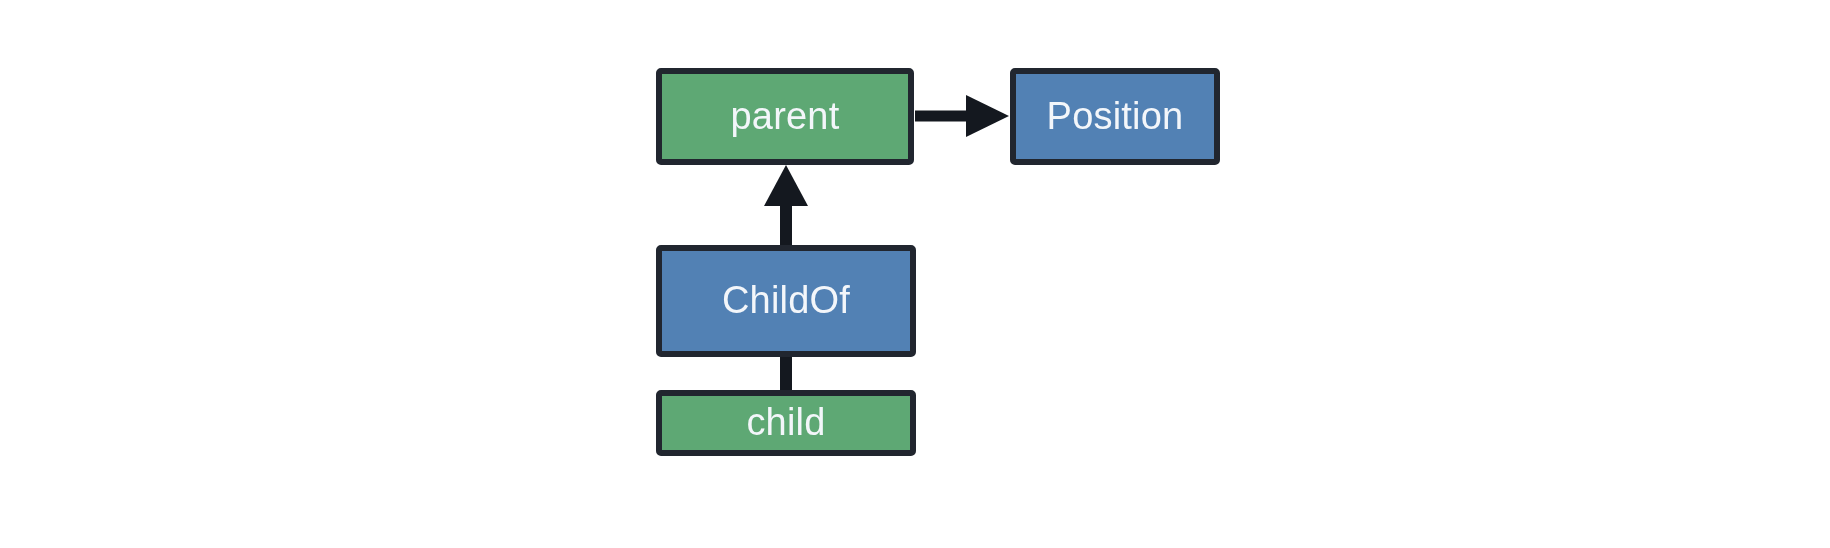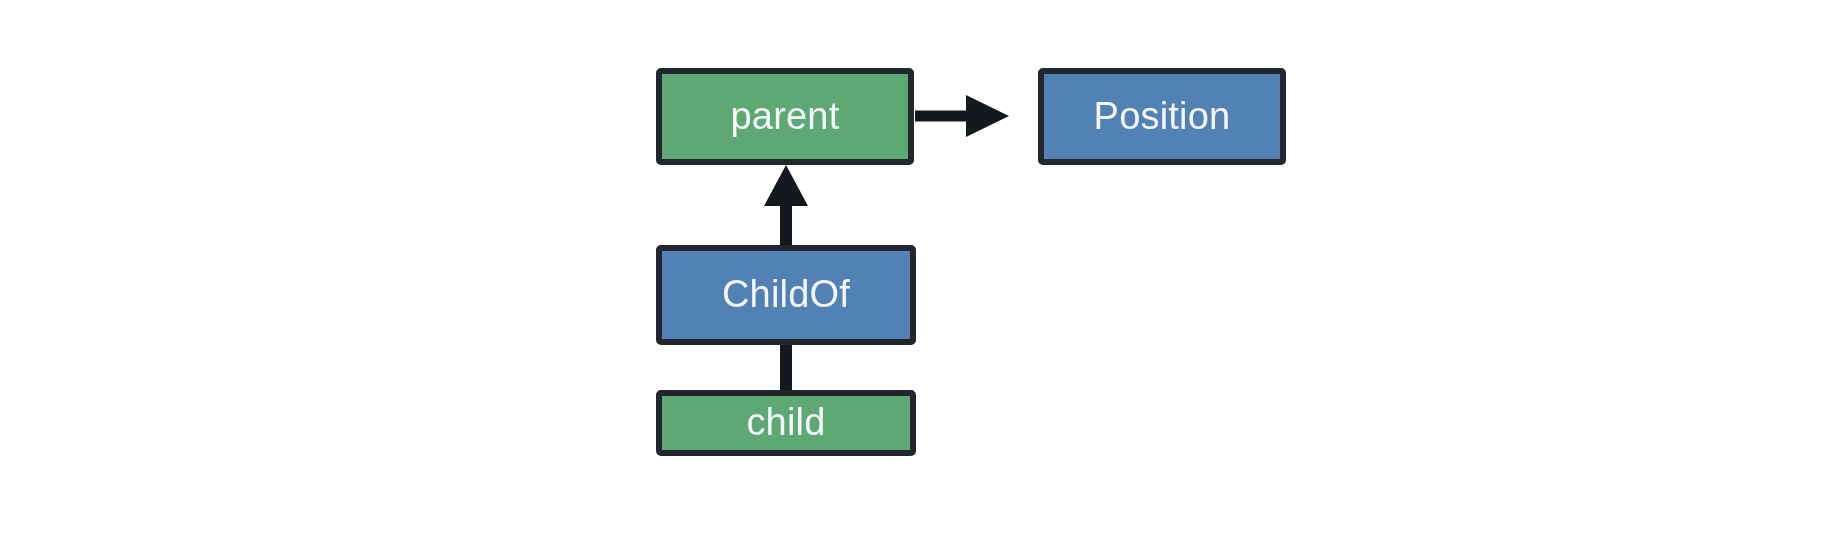--- a/index.html
+++ b/index.html
@@ -76,25 +76,25 @@
     <g>
       <line x1="786" y1="391" x2="786" y2="334" stroke="#14181f" stroke-width="12"></line>
     </g>
 
   </svg>
 
   <div class="node node-entity" style="left:656px; top:68px; width:258px; height:97px;">
     <span class="node-label">parent</span>
   </div>
 
-  <div class="node node-component" style="left:1010px; top:68px; width:248px; height:97px;margin-left:28px;">
+  <div class="node node-component" style="left:1010px; top:68px; width:210px; height:97px;">
     <span class="node-label">Position</span>
   </div>
 
-  <div class="node node-component" style="left:656px; top:245px; width:260px; height:100px;">
+  <div class="node node-component" style="left:656px; top:245px; width:260px; height:112px;">
     <span class="node-label">ChildOf</span>
   </div>
 
   <div class="node node-entity" style="left:656px; top:390px; width:260px; height:66px;">
     <span class="node-label">child</span>
   </div>
 
 </div>
 
 </body></html>

